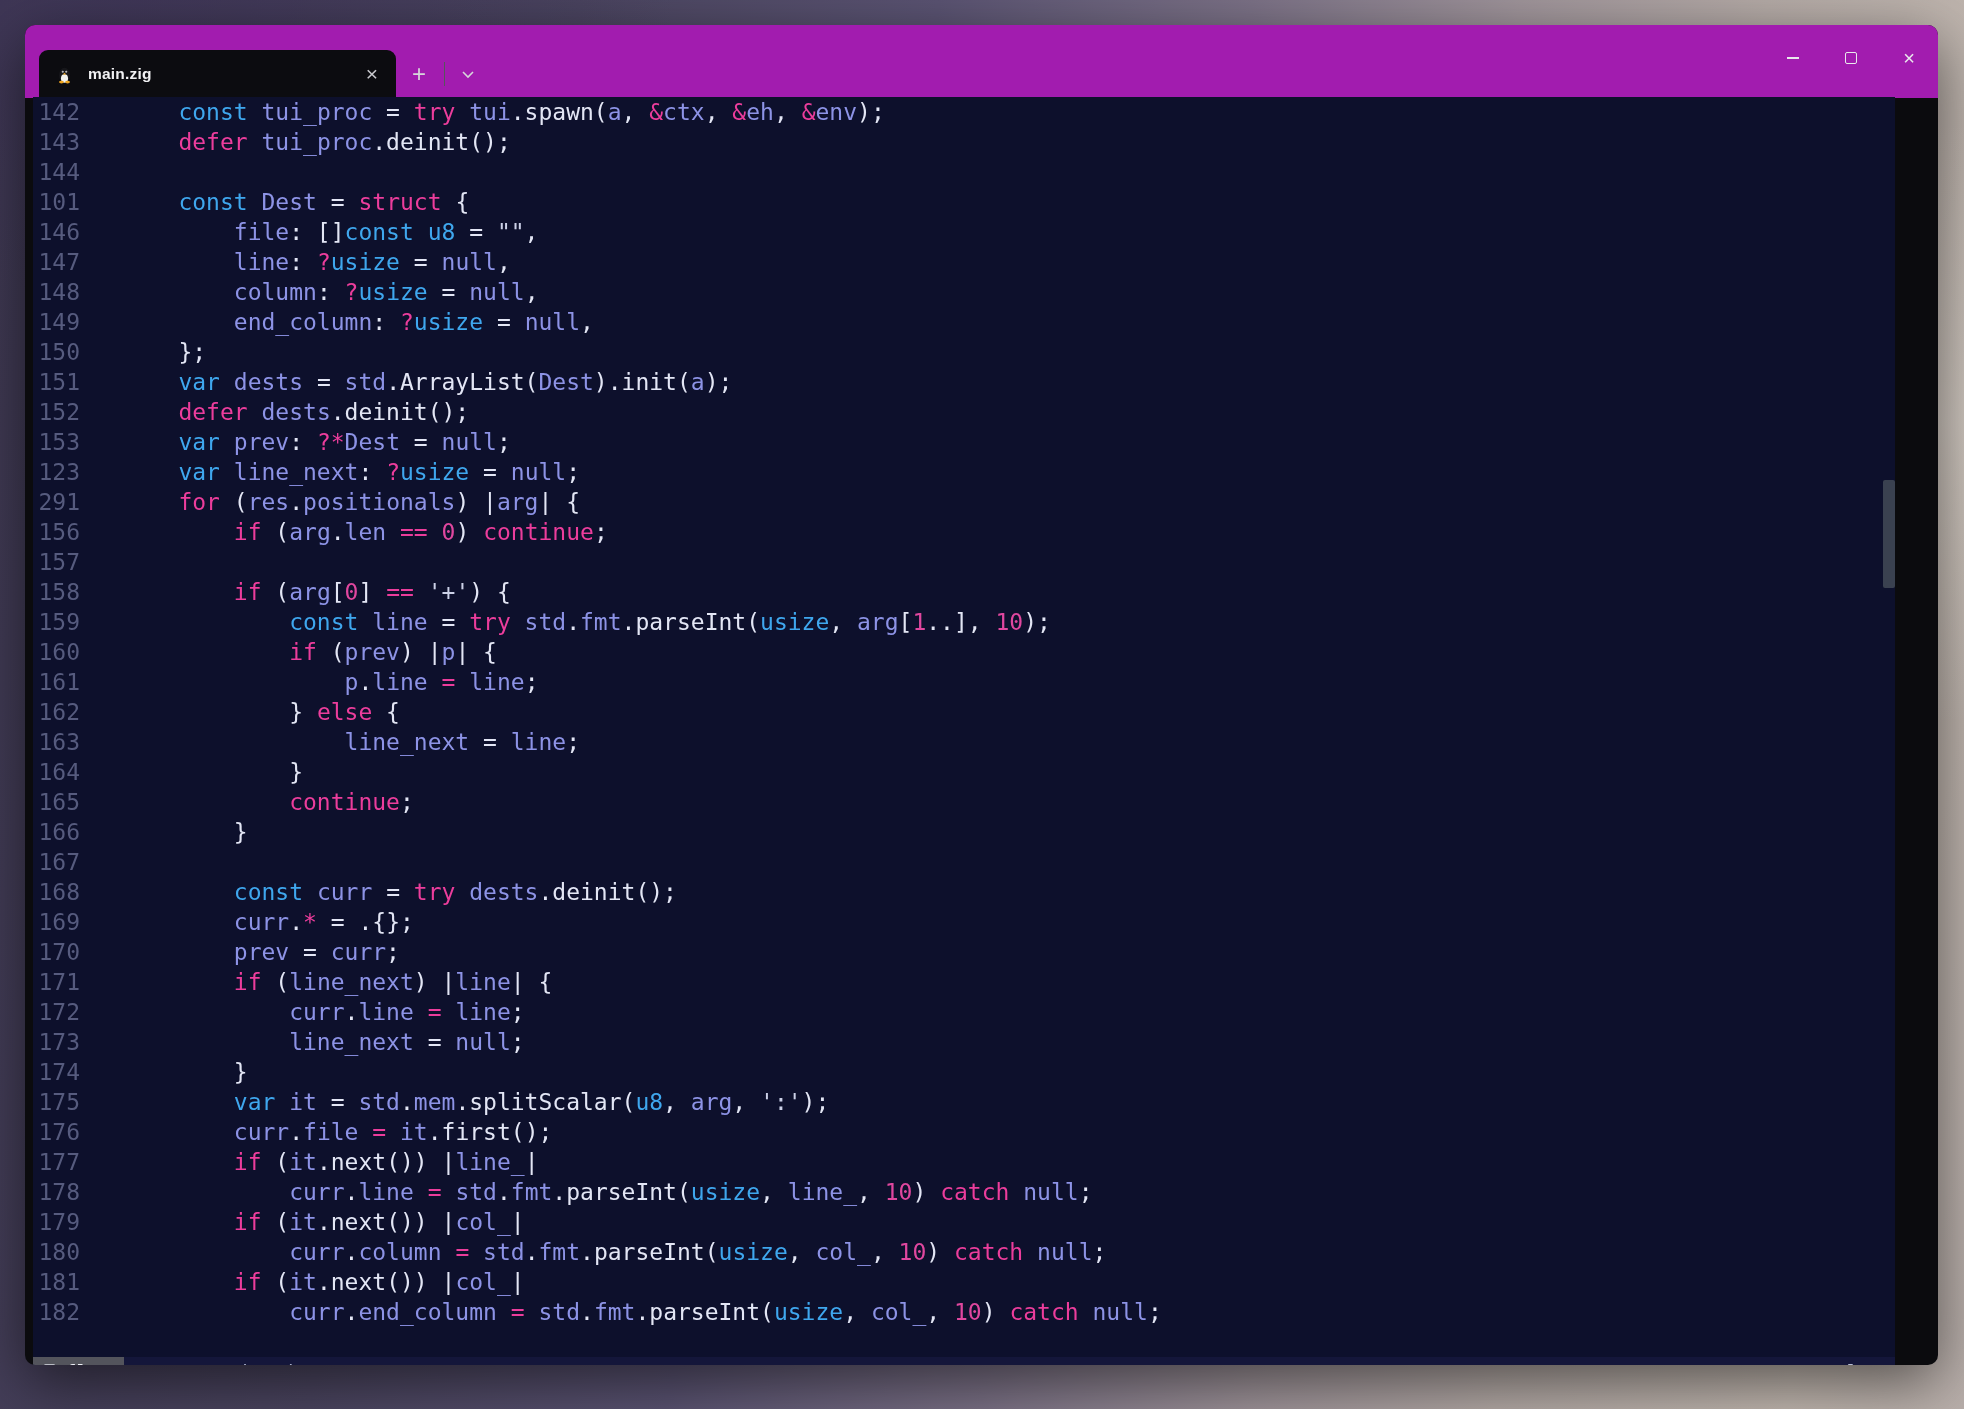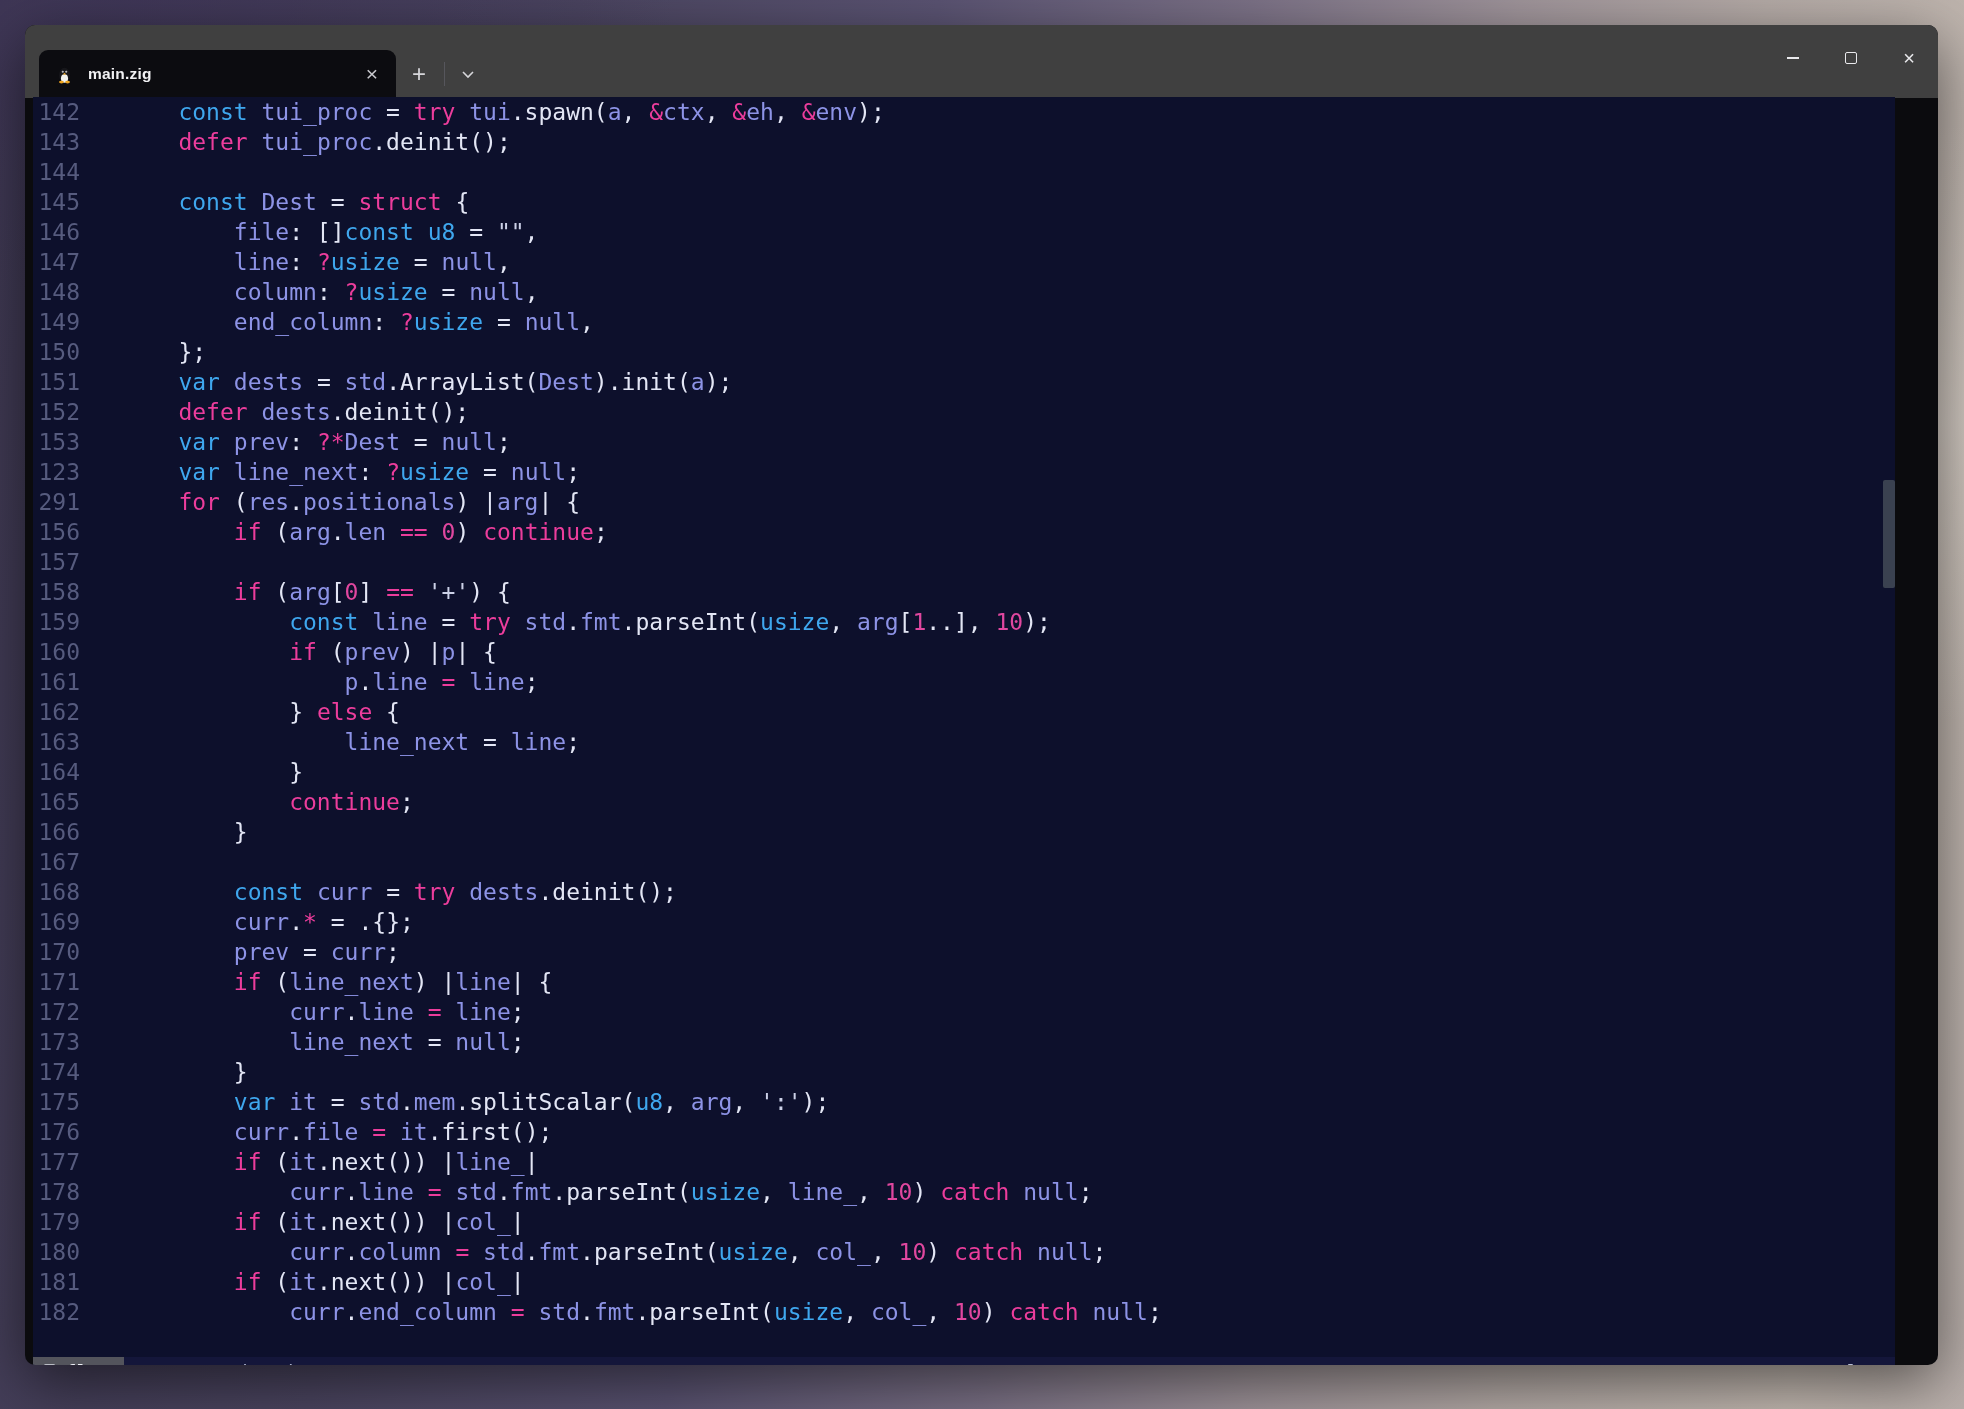--- a/index.html
+++ b/index.html
@@ -15,21 +15,21 @@
   
   .window{
     position:absolute; left:25px; top:25px; width:1913px; height:1340px;
     background:#0b0b0e; border-radius:10px; overflow:hidden;
     box-shadow:0 18px 60px rgba(0,0,0,.55);
   }
 
   
   .titlebar{
     position:absolute; left:0; top:0; right:0; height:73px;
-    background:#404040; display:flex; align-items:flex-end;
+    background:#a21caf; display:flex; align-items:flex-end;
   }
   .tab{
     margin-left:14px; width:357px; height:48px;
     background:#0c0c10; border-radius:9px 9px 0 0;
     display:flex; align-items:center; padding:0 12px 0 16px;
   }
   .tab-icon{ width:19px; height:19px; margin-right:14px; flex:0 0 auto; }
   .tab-title{ color:#f1f1f3; font-size:15.5px; font-weight:700; letter-spacing:.2px; flex:1; }
   .tab-close{ color:#c9c9ce; font-size:21px; line-height:20px; padding:0 6px; cursor:default; }
   .newtab-btn{ color:#d6d6da; font-size:24px; font-weight:300; padding:0 16px; height:48px; display:flex; align-items:center; }
@@ -122,21 +122,21 @@
           <span class="glyph-close">×</span>
         </div>
     </div>
   </div>
 
   <div class="term">
     <div class="code-lines">
         <div class="code-line"><span class="gutter-num">142</span><span class="line-text"><span class="tok-p">    </span><span class="tok-t">const</span><span class="tok-i"> tui_proc</span><span class="tok-p"> = </span><span class="tok-k">try</span><span class="tok-i"> tui</span><span class="tok-p">.spawn(</span><span class="tok-i">a</span><span class="tok-p">, </span><span class="tok-k">&amp;</span><span class="tok-i">ctx</span><span class="tok-p">, </span><span class="tok-k">&amp;</span><span class="tok-i">eh</span><span class="tok-p">, </span><span class="tok-k">&amp;</span><span class="tok-i">env</span><span class="tok-p">);</span></span></div>
         <div class="code-line"><span class="gutter-num">143</span><span class="line-text"><span class="tok-p">    </span><span class="tok-k">defer</span><span class="tok-i"> tui_proc</span><span class="tok-p">.deinit();</span></span></div>
         <div class="code-line"><span class="gutter-num">144</span><span class="line-text"></span></div>
-        <div class="code-line"><span class="gutter-num">145</span><span class="line-text"><span class="tok-p">    </span><span class="tok-t">const</span><span class="tok-i"> Dest</span><span class="tok-p"> = </span><span class="tok-k">struct</span><span class="tok-p"> {</span></span></div>
+        <div class="code-line"><span class="gutter-num">101</span><span class="line-text"><span class="tok-p">    </span><span class="tok-t">const</span><span class="tok-i"> Dest</span><span class="tok-p"> = </span><span class="tok-k">struct</span><span class="tok-p"> {</span></span></div>
         <div class="code-line"><span class="gutter-num">146</span><span class="line-text"><span class="tok-p">        </span><span class="tok-i">file</span><span class="tok-p">: []</span><span class="tok-t">const u8</span><span class="tok-p"> = </span><span class="tok-s">""</span><span class="tok-p">,</span></span></div>
         <div class="code-line"><span class="gutter-num">147</span><span class="line-text"><span class="tok-p">        </span><span class="tok-i">line</span><span class="tok-p">: </span><span class="tok-k">?</span><span class="tok-t">usize</span><span class="tok-p"> = </span><span class="tok-i">null</span><span class="tok-p">,</span></span></div>
         <div class="code-line"><span class="gutter-num">148</span><span class="line-text"><span class="tok-p">        </span><span class="tok-i">column</span><span class="tok-p">: </span><span class="tok-k">?</span><span class="tok-t">usize</span><span class="tok-p"> = </span><span class="tok-i">null</span><span class="tok-p">,</span></span></div>
         <div class="code-line"><span class="gutter-num">149</span><span class="line-text"><span class="tok-p">        </span><span class="tok-i">end_column</span><span class="tok-p">: </span><span class="tok-k">?</span><span class="tok-t">usize</span><span class="tok-p"> = </span><span class="tok-i">null</span><span class="tok-p">,</span></span></div>
         <div class="code-line"><span class="gutter-num">150</span><span class="line-text"><span class="tok-p">    };</span></span></div>
         <div class="code-line"><span class="gutter-num">151</span><span class="line-text"><span class="tok-p">    </span><span class="tok-t">var</span><span class="tok-i"> dests</span><span class="tok-p"> = </span><span class="tok-i">std</span><span class="tok-p">.ArrayList(</span><span class="tok-i">Dest</span><span class="tok-p">).init(</span><span class="tok-i">a</span><span class="tok-p">);</span></span></div>
         <div class="code-line"><span class="gutter-num">152</span><span class="line-text"><span class="tok-p">    </span><span class="tok-k">defer</span><span class="tok-i"> dests</span><span class="tok-p">.deinit();</span></span></div>
         <div class="code-line"><span class="gutter-num">153</span><span class="line-text"><span class="tok-p">    </span><span class="tok-t">var</span><span class="tok-i"> prev</span><span class="tok-p">: </span><span class="tok-k">?*</span><span class="tok-i">Dest</span><span class="tok-p"> = </span><span class="tok-i">null</span><span class="tok-p">;</span></span></div>
         <div class="code-line"><span class="gutter-num">123</span><span class="line-text"><span class="tok-p">    </span><span class="tok-t">var</span><span class="tok-i"> line_next</span><span class="tok-p">: </span><span class="tok-k">?</span><span class="tok-t">usize</span><span class="tok-p"> = </span><span class="tok-i">null</span><span class="tok-p">;</span></span></div>
         <div class="code-line"><span class="gutter-num">291</span><span class="line-text"><span class="tok-p">    </span><span class="tok-k">for</span><span class="tok-p"> (</span><span class="tok-i">res</span><span class="tok-p">.</span><span class="tok-i">positionals</span><span class="tok-p">) |</span><span class="tok-i">arg</span><span class="tok-p">| {</span></span></div>

